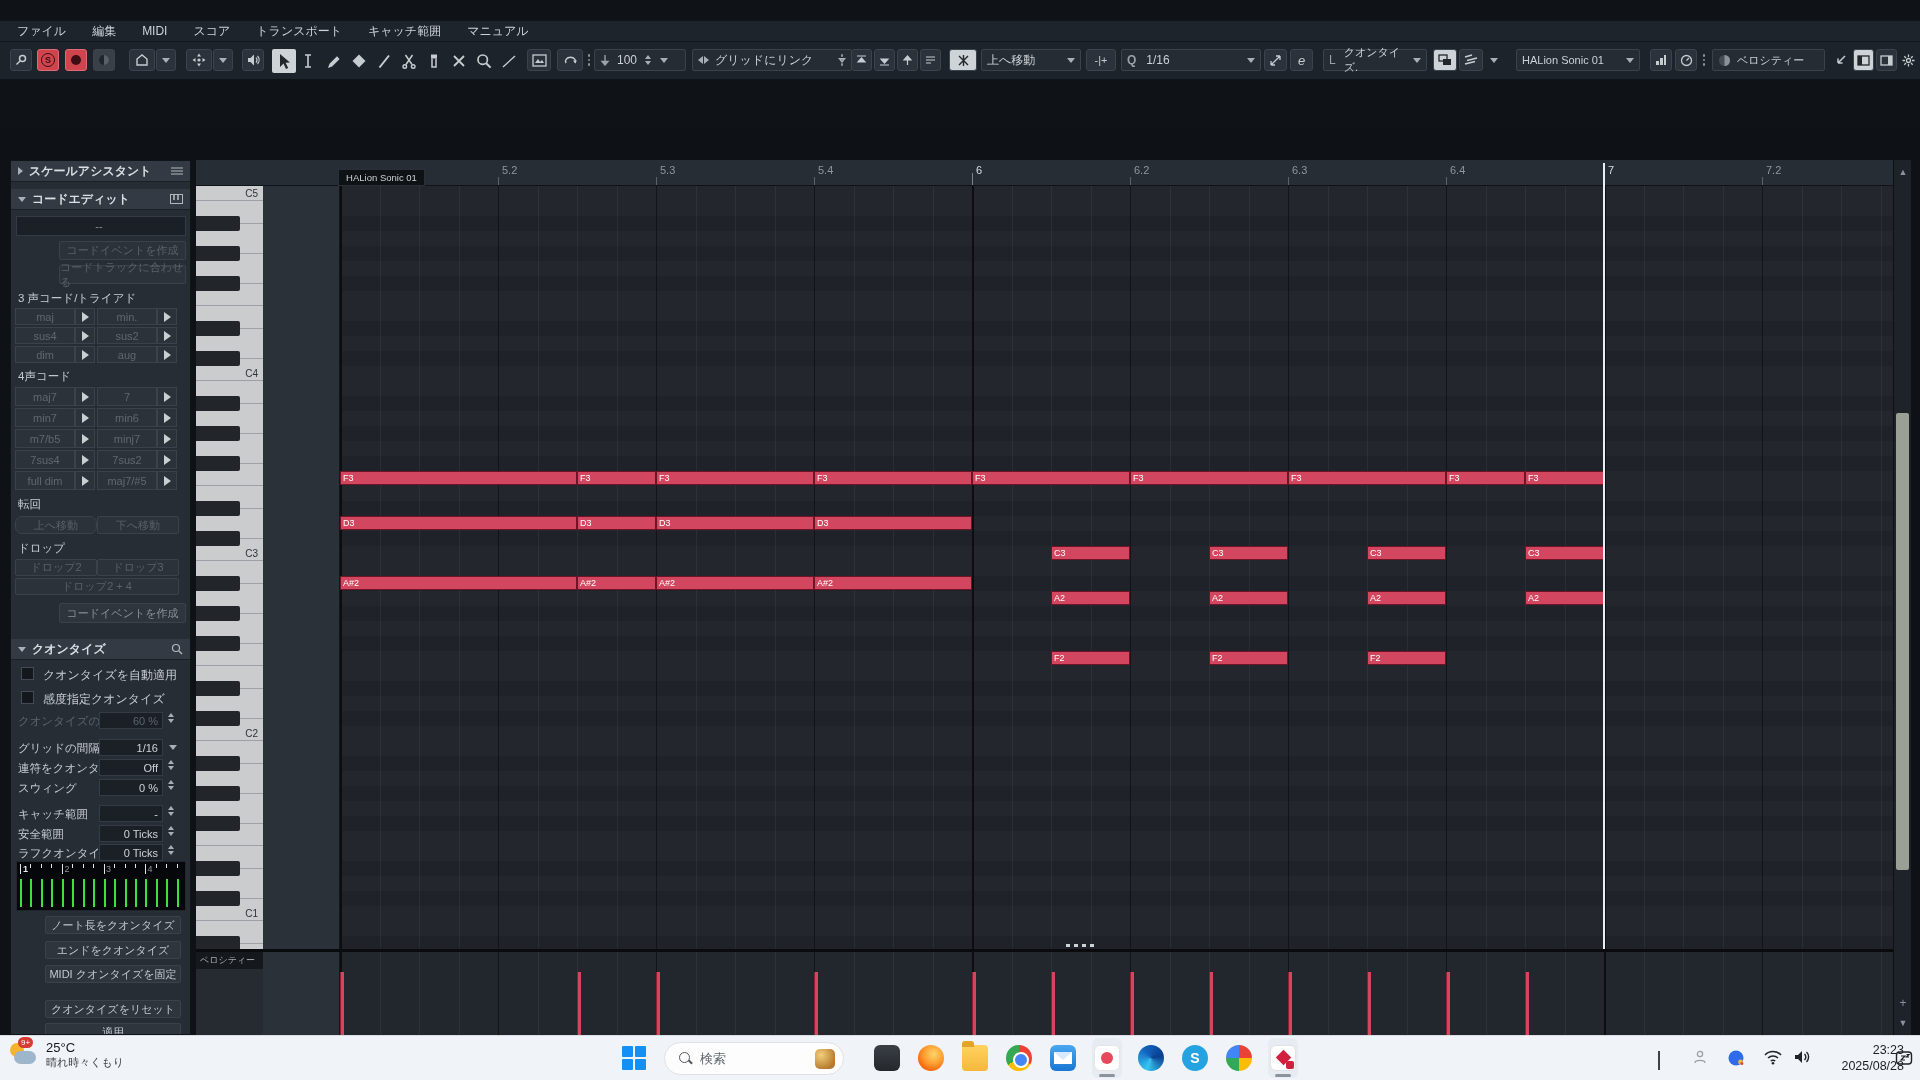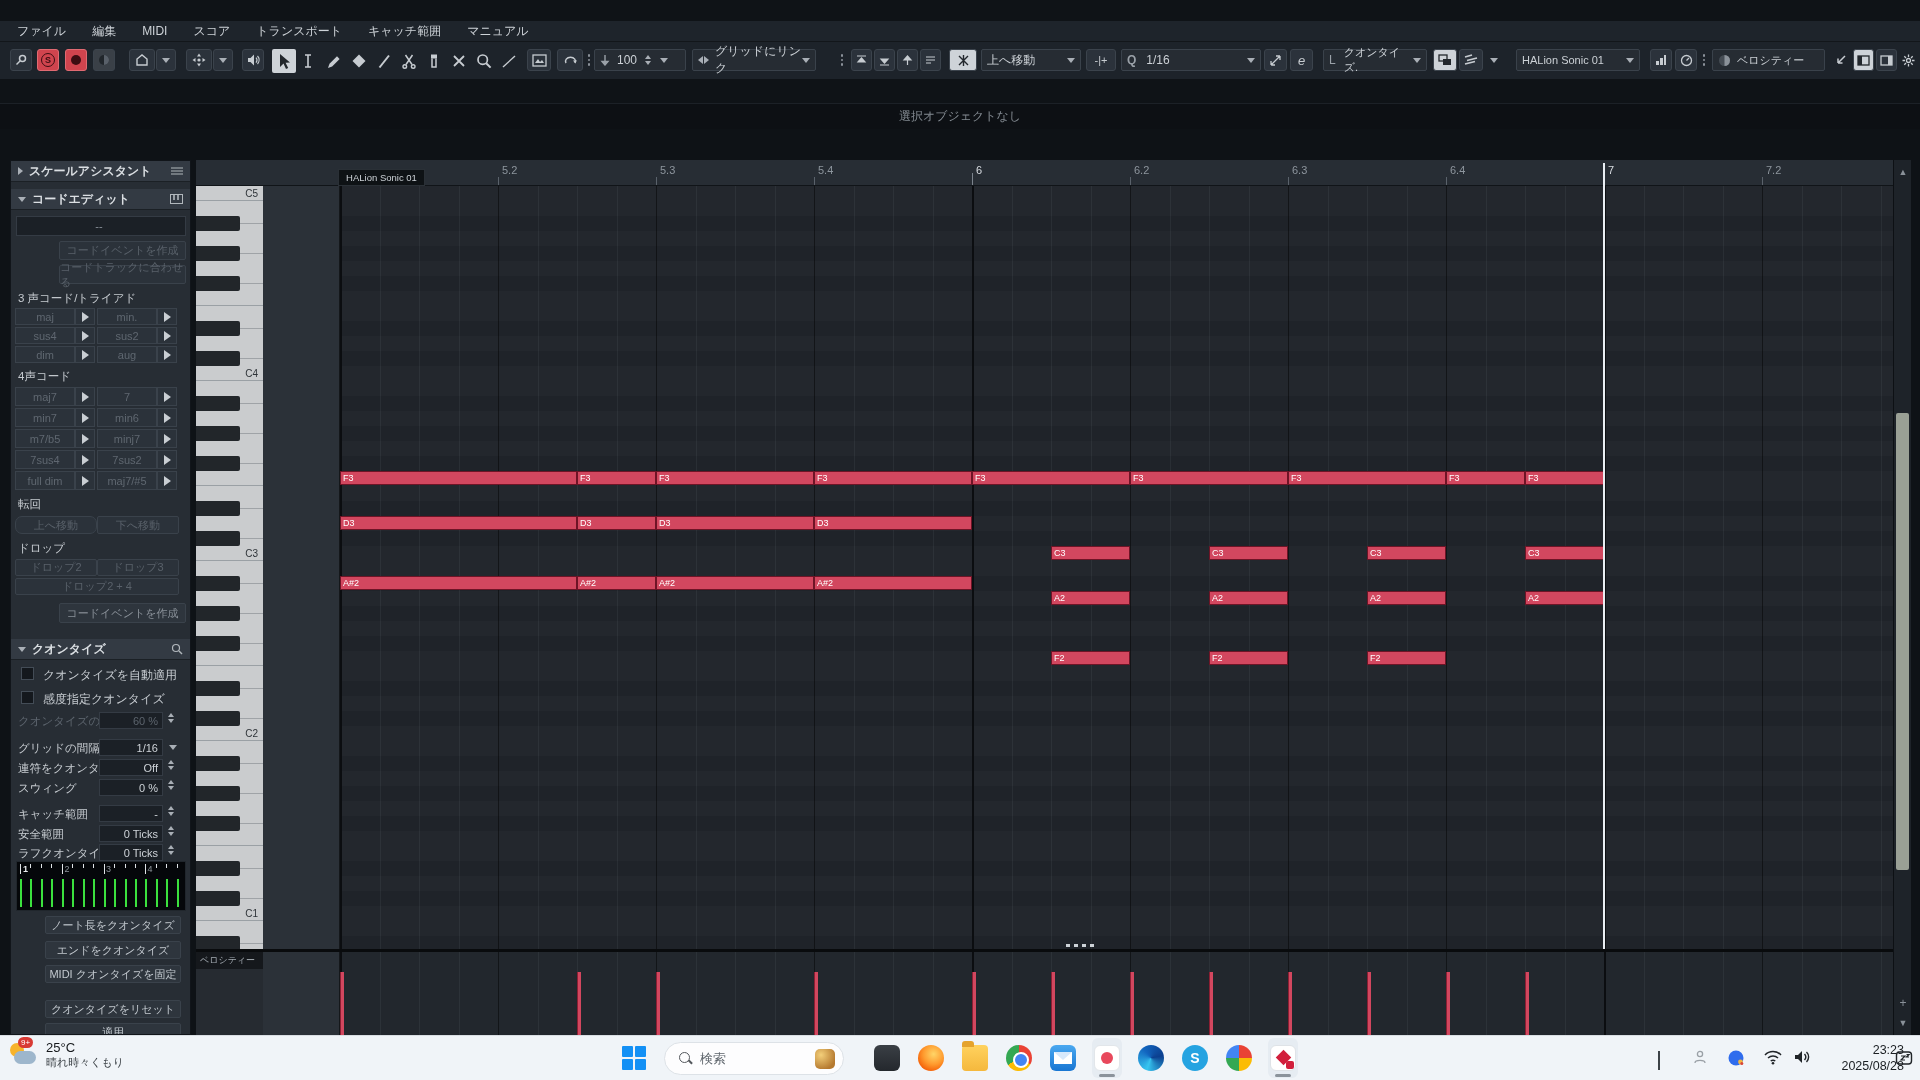--- a/index.html
+++ b/index.html
@@ -300,21 +300,21 @@
       <svg width="10" height="12" viewBox="0 0 10 12">
           <path d="M5 1 V8 M5 11 L2 7.5 H8 Z" stroke="#9aa1a8" stroke-width="1.4" fill="#9aa1a8"></path>
         </svg>
       <span style="margin-left:7px;">100</span>
       <span class="stepper" style="margin-left:8px;">
           <i class="up"></i>
           <i class="dn"></i>
         </span>
       <span class="tri-d" style="margin-left:9px;"></span>
     </div>
-    <div class="tb tb-field" style="left:692px;width:124px;">
+    <div class="tb tb-field" style="left:692px;width:160px;">
       <span style="display:flex;gap:1px;">
           <span class="tri-r" style="transform:rotate(180deg)"></span>
           <span class="tri-r"></span>
         </span>
       <span style="margin-left:6px;">グリッドにリンク</span>
       <span class="tri-d" style="margin-left:auto;"></span>
     </div>
     <div class="tb kebab" style="left:838px">
         <i></i>
         <i></i>
@@ -436,23 +436,20 @@
       <svg width="13" height="13" viewBox="0 0 13 13">
           <circle cx="6.5" cy="6.5" r="2" fill="none" stroke="#c7ccd1" stroke-width="1.3"></circle>
           <g stroke="#c7ccd1" stroke-width="1.3">
             <path d="M6.5 0.5 V3 M6.5 10 V12.5 M0.5 6.5 H3 M10 6.5 H12.5 M2.3 2.3 L4 4 M9 9 L10.7 10.7 M10.7 2.3 L9 4 M4 9 L2.3 10.7"></path>
           </g>
         </svg>
     </div>
   </div>
 
 
-  <div class="abs infoline">
-    <span>選択オブジェクトなし</span>
-  </div>
 
   <div class="abs workbg"></div>
 
   <div class="abs inspector" id="inspector">
     <div class="insp-header" style="top:0;">
       <span class="tri-r"></span>
       <span>スケールアシスタント</span>
       <svg class="hdr-ico" width="12" height="10" viewBox="0 0 12 10">
           <path d="M0 2 H12 M0 5 H12 M0 8 H12" stroke="#c8cdd2" stroke-width="1.2"></path>
         </svg>

